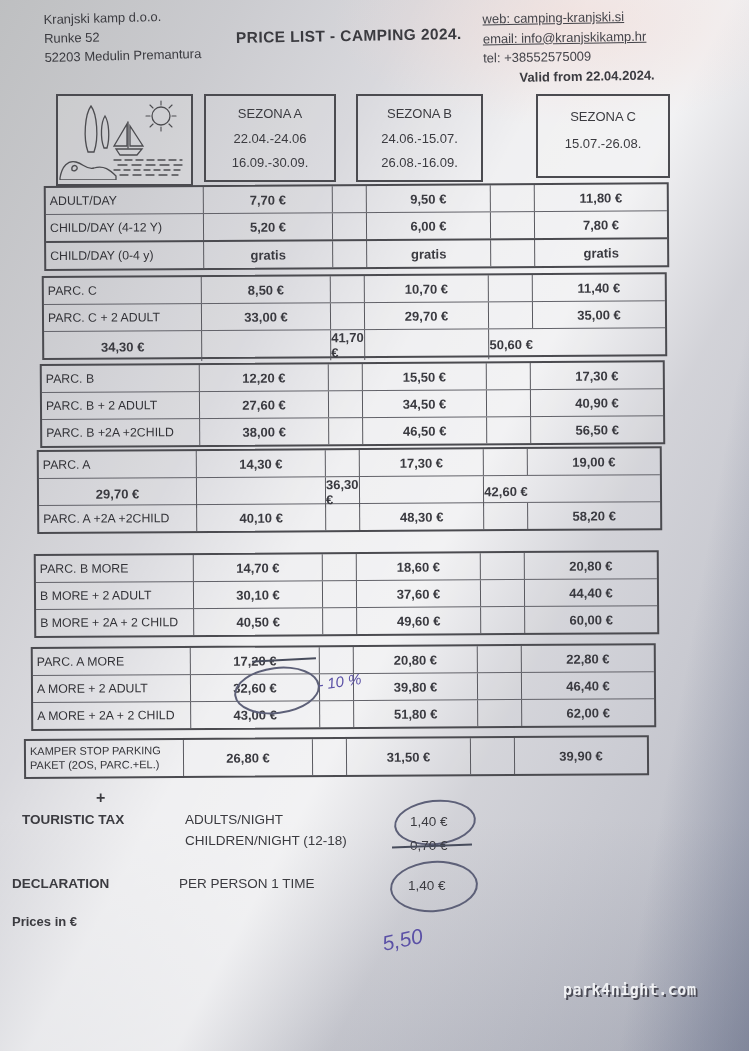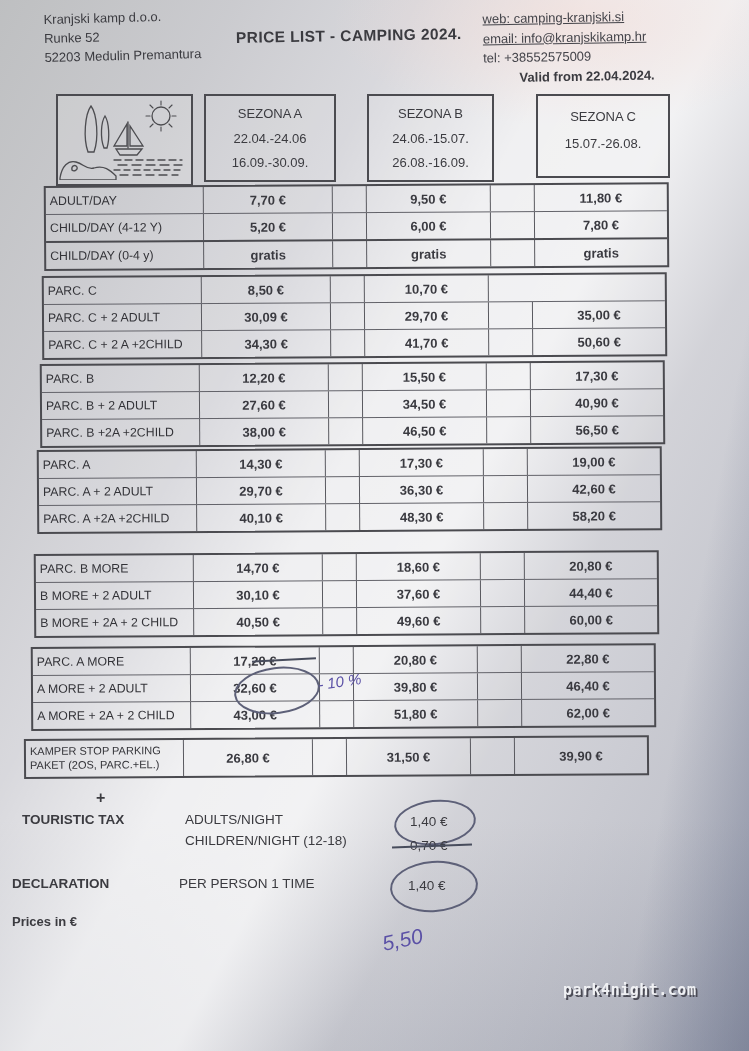--- a/index.html
+++ b/index.html
@@ -22,21 +22,21 @@
   .company{left:44px;top:8px;font-size:13px;line-height:19px;transform:rotate(-1.5deg);}
   .title{left:236px;top:27px;font-size:15.5px;font-weight:bold;letter-spacing:0.4px;transform:rotate(-1deg);}
   .contact{left:483px;top:8px;font-size:13px;line-height:19.5px;transform:rotate(-1deg);color:#44444a;}
   .contact .u{text-decoration:underline;}
   .contact .valid{font-weight:bold;margin-left:36px;color:#3b3b40;}
   
   .imgbox{left:56px;top:94px;width:133px;height:88px;border:2px solid #4b4b50;background:rgba(255,255,255,0.12);}
   .season{top:94px;height:84px;border:2px solid #4b4b50;display:flex;flex-direction:column;
           align-items:center;justify-content:space-evenly;font-weight:normal;font-size:13px;
           background:rgba(255,255,255,0.07);}
-  .sA{left:204px;width:128px;} .sB{left:367px;width:123px;} .sC{left:536px;width:130px;height:80px;}
+  .sA{left:204px;width:128px;} .sB{left:356px;width:123px;} .sC{left:536px;width:130px;height:80px;}
   
   .block{border:2px solid #4b4b50;background:rgba(255,255,255,0.05);transform:rotate(-0.35deg);transform-origin:left center;}
   .row{display:grid;grid-template-columns:158px 129px 34px 124px 44px 132px;height:26px;}
   .row + .row{border-top:1px solid #63636a;}
   .row.heavy{border-top:2px solid #4b4b50;}
   .row > div{border-right:1px solid #5a5a60;}
   .row > div:last-child{border-right:none;}
   .lbl{display:flex;align-items:center;padding:1px 4px;font-size:12.3px;color:#333338;}
   .pr{display:flex;align-items:center;justify-content:center;font-size:13px;font-weight:bold;color:#3a3a40;}
   .krow{height:36px;}
@@ -144,31 +144,31 @@
     </div>
   </div>
 
   <div class="abs block" style="left:42px;top:276px;">
     <div class="row">
       <div class="lbl">PARC. C</div>
       <div class="pr">8,50 €</div>
       <div class="sp"></div>
       <div class="pr">10,70 €</div>
       <div class="sp"></div>
+      <div class="pr">11,40 €</div>
     </div>
     <div class="row">
       <div class="lbl">PARC. C + 2 ADULT</div>
-      <div class="pr">30,09 €</div>
+      <div class="pr">33,00 €</div>
       <div class="sp"></div>
       <div class="pr">29,70 €</div>
       <div class="sp"></div>
       <div class="pr">35,00 €</div>
     </div>
     <div class="row">
-      <div class="lbl">PARC. C + 2 A +2CHILD</div>
       <div class="pr">34,30 €</div>
       <div class="sp"></div>
       <div class="pr">41,70 €</div>
       <div class="sp"></div>
       <div class="pr">50,60 €</div>
     </div>
   </div>
 
   <div class="abs block" style="left:40px;top:364px;">
     <div class="row">
@@ -200,21 +200,20 @@
   <div class="abs block" style="left:37px;top:450px;">
     <div class="row">
       <div class="lbl">PARC. A</div>
       <div class="pr">14,30 €</div>
       <div class="sp"></div>
       <div class="pr">17,30 €</div>
       <div class="sp"></div>
       <div class="pr">19,00 €</div>
     </div>
     <div class="row">
-      <div class="lbl">PARC. A + 2 ADULT</div>
       <div class="pr">29,70 €</div>
       <div class="sp"></div>
       <div class="pr">36,30 €</div>
       <div class="sp"></div>
       <div class="pr">42,60 €</div>
     </div>
     <div class="row">
       <div class="lbl">PARC. A +2A +2CHILD</div>
       <div class="pr">40,10 €</div>
       <div class="sp"></div>

